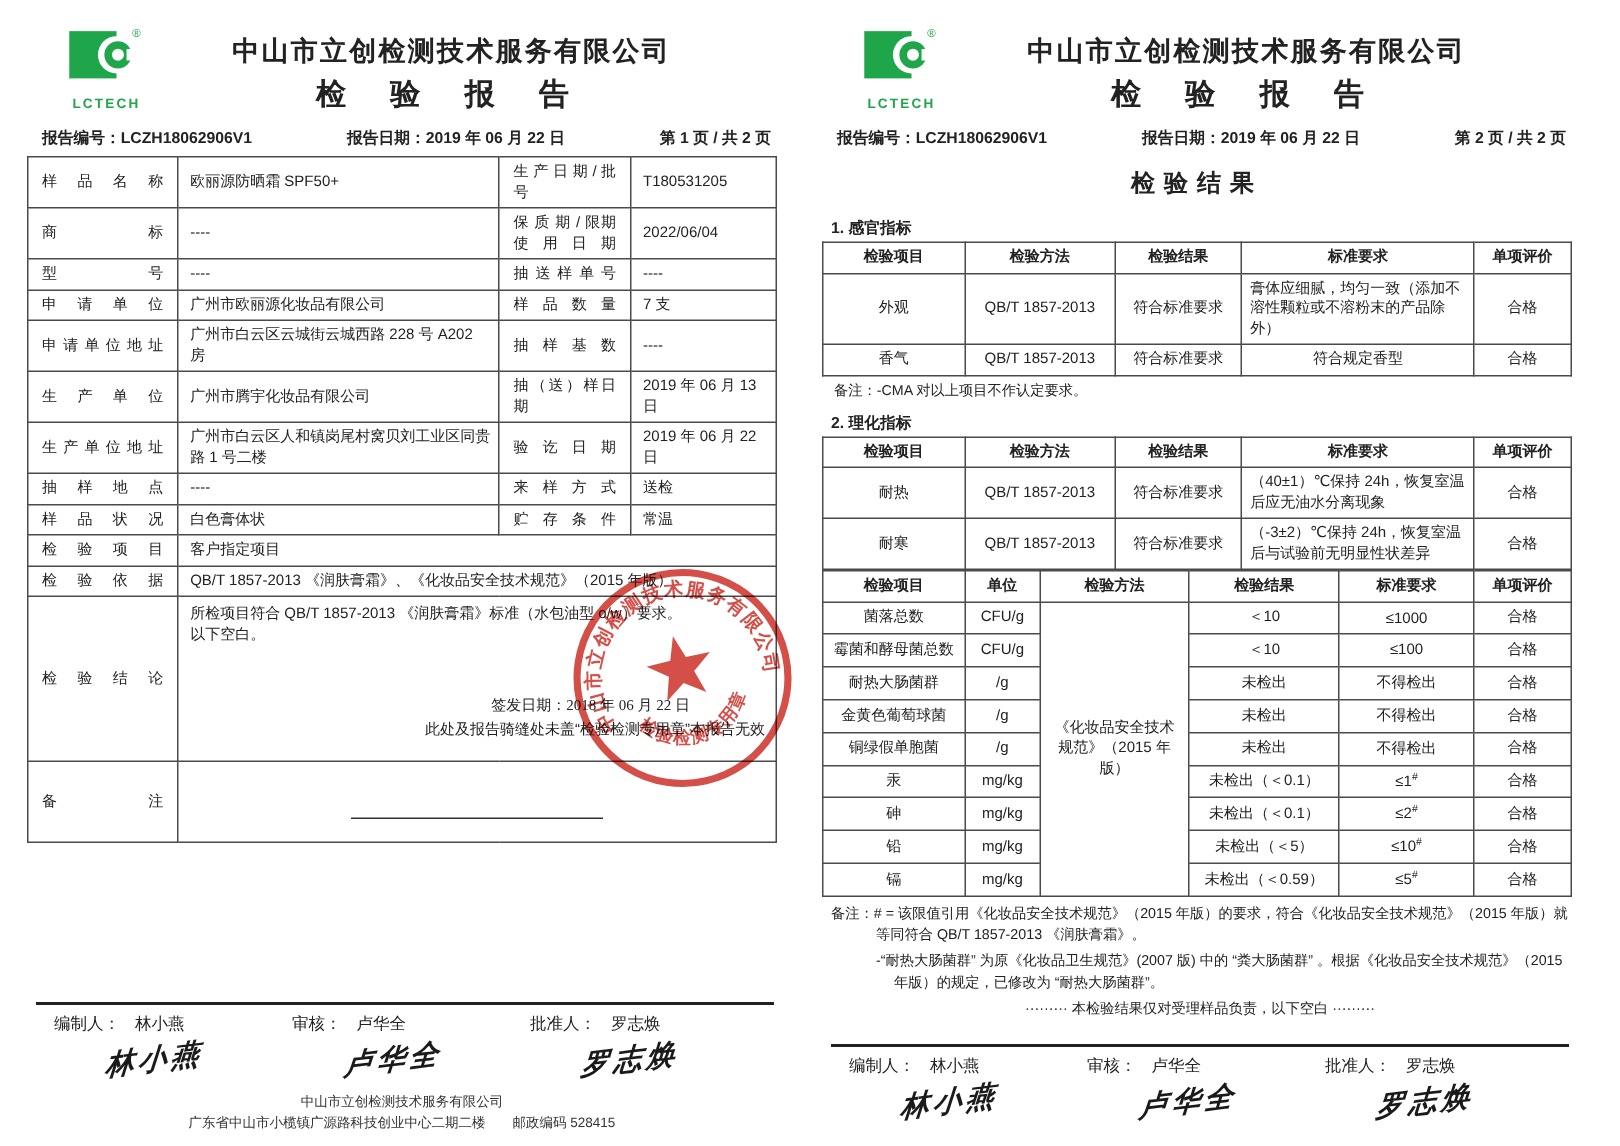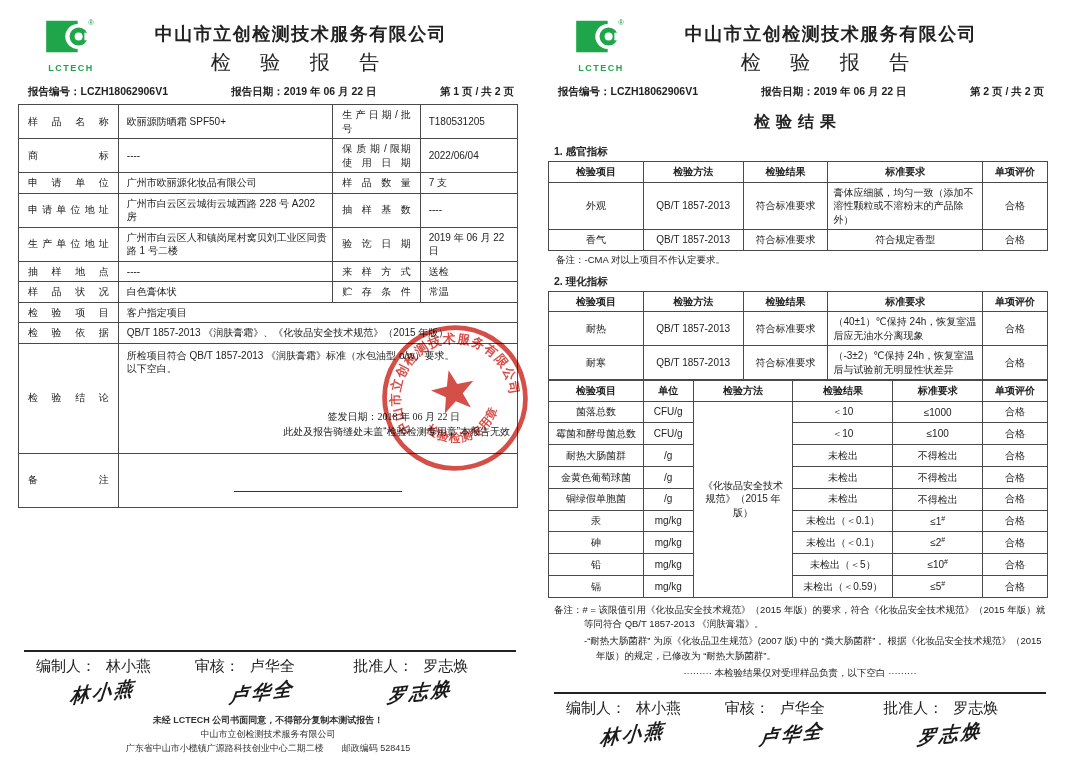--- a/index.html
+++ b/index.html
@@ -10,21 +10,21 @@
   }
   .sheet { display:flex; gap:30px; padding:10px 16px 0 18px; }
   .page { width:500px; height:750px; display:flex; flex-direction:column; }
 
   
   .hdr { display:flex; align-items:flex-start; gap:14px; padding:6px 0 0 24px; }
   .logo-wrap { width:58px; text-align:center; flex:0 0 auto; }
   .logo-text { color:#1fa54a; font-weight:bold; font-size:9px; letter-spacing:1.5px; margin-top:1px; }
   .hdr-titles { flex:1; text-align:center; padding-right:30px; }
   .company { font-size:18px; font-weight:bold; letter-spacing:1.5px; margin-top:6px; }
-  .rtitle  { font-size:20px; font-weight:normal; letter-spacing:12px; margin-top:3px; }
+  .rtitle  { font-size:20px; font-weight:bold; letter-spacing:12px; margin-top:3px; }
   .meta { display:flex; justify-content:space-between; font-size:10.5px; font-weight:bold;
           padding:9px 4px 5px 10px; }
 
   
   table { border-collapse:collapse; width:100%; font-size:10px; color:#222; }
   td,th { border:1px solid #4a4a4a; padding:3px 5px; vertical-align:middle; line-height:1.35; }
   th { font-weight:bold; }
   .jlabel { text-align:justify; text-align-last:justify; padding:3px 9px; }
   .vcell { text-align:left; padding-left:8px; }
   .ctr { text-align:center; }
@@ -48,21 +48,21 @@
   .notes { font-size:9.5px; line-height:1.5; margin:5px 2px 0 6px; }
   .notes p { margin:0 0 3px 0; }
   .note-ind { padding-left:30px; text-indent:-30px; }
   .note2 { padding-left:42px; text-indent:-12px; }
   .closing { text-align:center; margin-top:3px; }
   sup.hash { font-size:7px; }
 
   
   .sig-block { margin-top:auto; border-top:2px solid #222; margin-left:6px; margin-right:2px;
                padding:5px 4px 0 12px; }
-  .sig-row { display:flex; font-size:15px; }
+  .sig-row { display:flex; font-size:11px; }
   .sig-group { flex:1; display:flex; gap:10px; }
   .sig-label { font-weight:normal; }
   .handwriting-row { display:flex; margin-top:2px; }
   .hand { flex:1; font-size:19px; font-weight:bold; font-style:italic; color:#1a1a1a;
           transform:rotate(-7deg) skewX(-12deg); letter-spacing:3px; padding-left:34px; }
   .footer { text-align:center; font-size:9px; line-height:1.55; color:#333; padding:10px 0 4px 0; }
   .footer .bold { font-weight:bold; }
   a.weblink { color:#1550c8; text-decoration:underline; }
 </style>
 </head>
@@ -108,30 +108,42 @@
           <td class="jlabel">生 产 日 期 / 批 号</td>
           <td class="vcell">T180531205</td>
         </tr>
         <tr>
           <td class="jlabel">商 标</td>
           <td class="vcell">----</td>
           <td class="jlabel">保 质 期 / 限期使用日期</td>
           <td class="vcell">2022/06/04</td>
         </tr>
         <tr>
+          <td class="jlabel">型 号</td>
+          <td class="vcell">----</td>
+          <td class="jlabel">抽 送 样 单 号</td>
+          <td class="vcell">----</td>
+        </tr>
+        <tr>
           <td class="jlabel">申 请 单 位</td>
           <td class="vcell">广州市欧丽源化妆品有限公司</td>
           <td class="jlabel">样 品 数 量</td>
           <td class="vcell">7 支</td>
         </tr>
         <tr>
           <td class="jlabel">申请单位地址</td>
           <td class="vcell">广州市白云区云城街云城西路 228 号 A202 房</td>
           <td class="jlabel">抽 样 基 数</td>
           <td class="vcell">----</td>
+        </tr>
+        <tr>
+          <td class="jlabel">生 产 单 位</td>
+          <td class="vcell">广州市腾宇化妆品有限公司</td>
+          <td class="jlabel">抽（送）样日期</td>
+          <td class="vcell">2019 年 06 月 13 日</td>
         </tr>
         <tr>
           <td class="jlabel">生产单位地址</td>
           <td class="vcell">广州市白云区人和镇岗尾村窝贝刘工业区同贵路 1 号二楼</td>
           <td class="jlabel">验 讫 日 期</td>
           <td class="vcell">2019 年 06 月 22 日</td>
         </tr>
         <tr>
           <td class="jlabel">抽 样 地 点</td>
           <td class="vcell">----</td>
@@ -200,21 +212,20 @@
         </div>
       </div>
       <div class="handwriting-row">
         <div class="hand">林小燕</div>
         <div class="hand">卢华全</div>
         <div class="hand">罗志焕</div>
       </div>
     </div>
 
     <div class="footer">
-      <div class="bold">未经 LCTECH 公司书面同意，不得部分复制本测试报告！</div>
       <div>中山市立创检测技术服务有限公司</div>
       <div>广东省中山市小榄镇广源路科技创业中心二期二楼　　邮政编码 528415</div>
     </div>
   </div>
 
   <div class="page">
     <div class="hdr">
       <div class="logo-wrap">
         <svg width="54" height="42" viewBox="0 0 54 44">
           <rect x="1" y="5" width="33" height="33" fill="#1fa54a"></rect>

